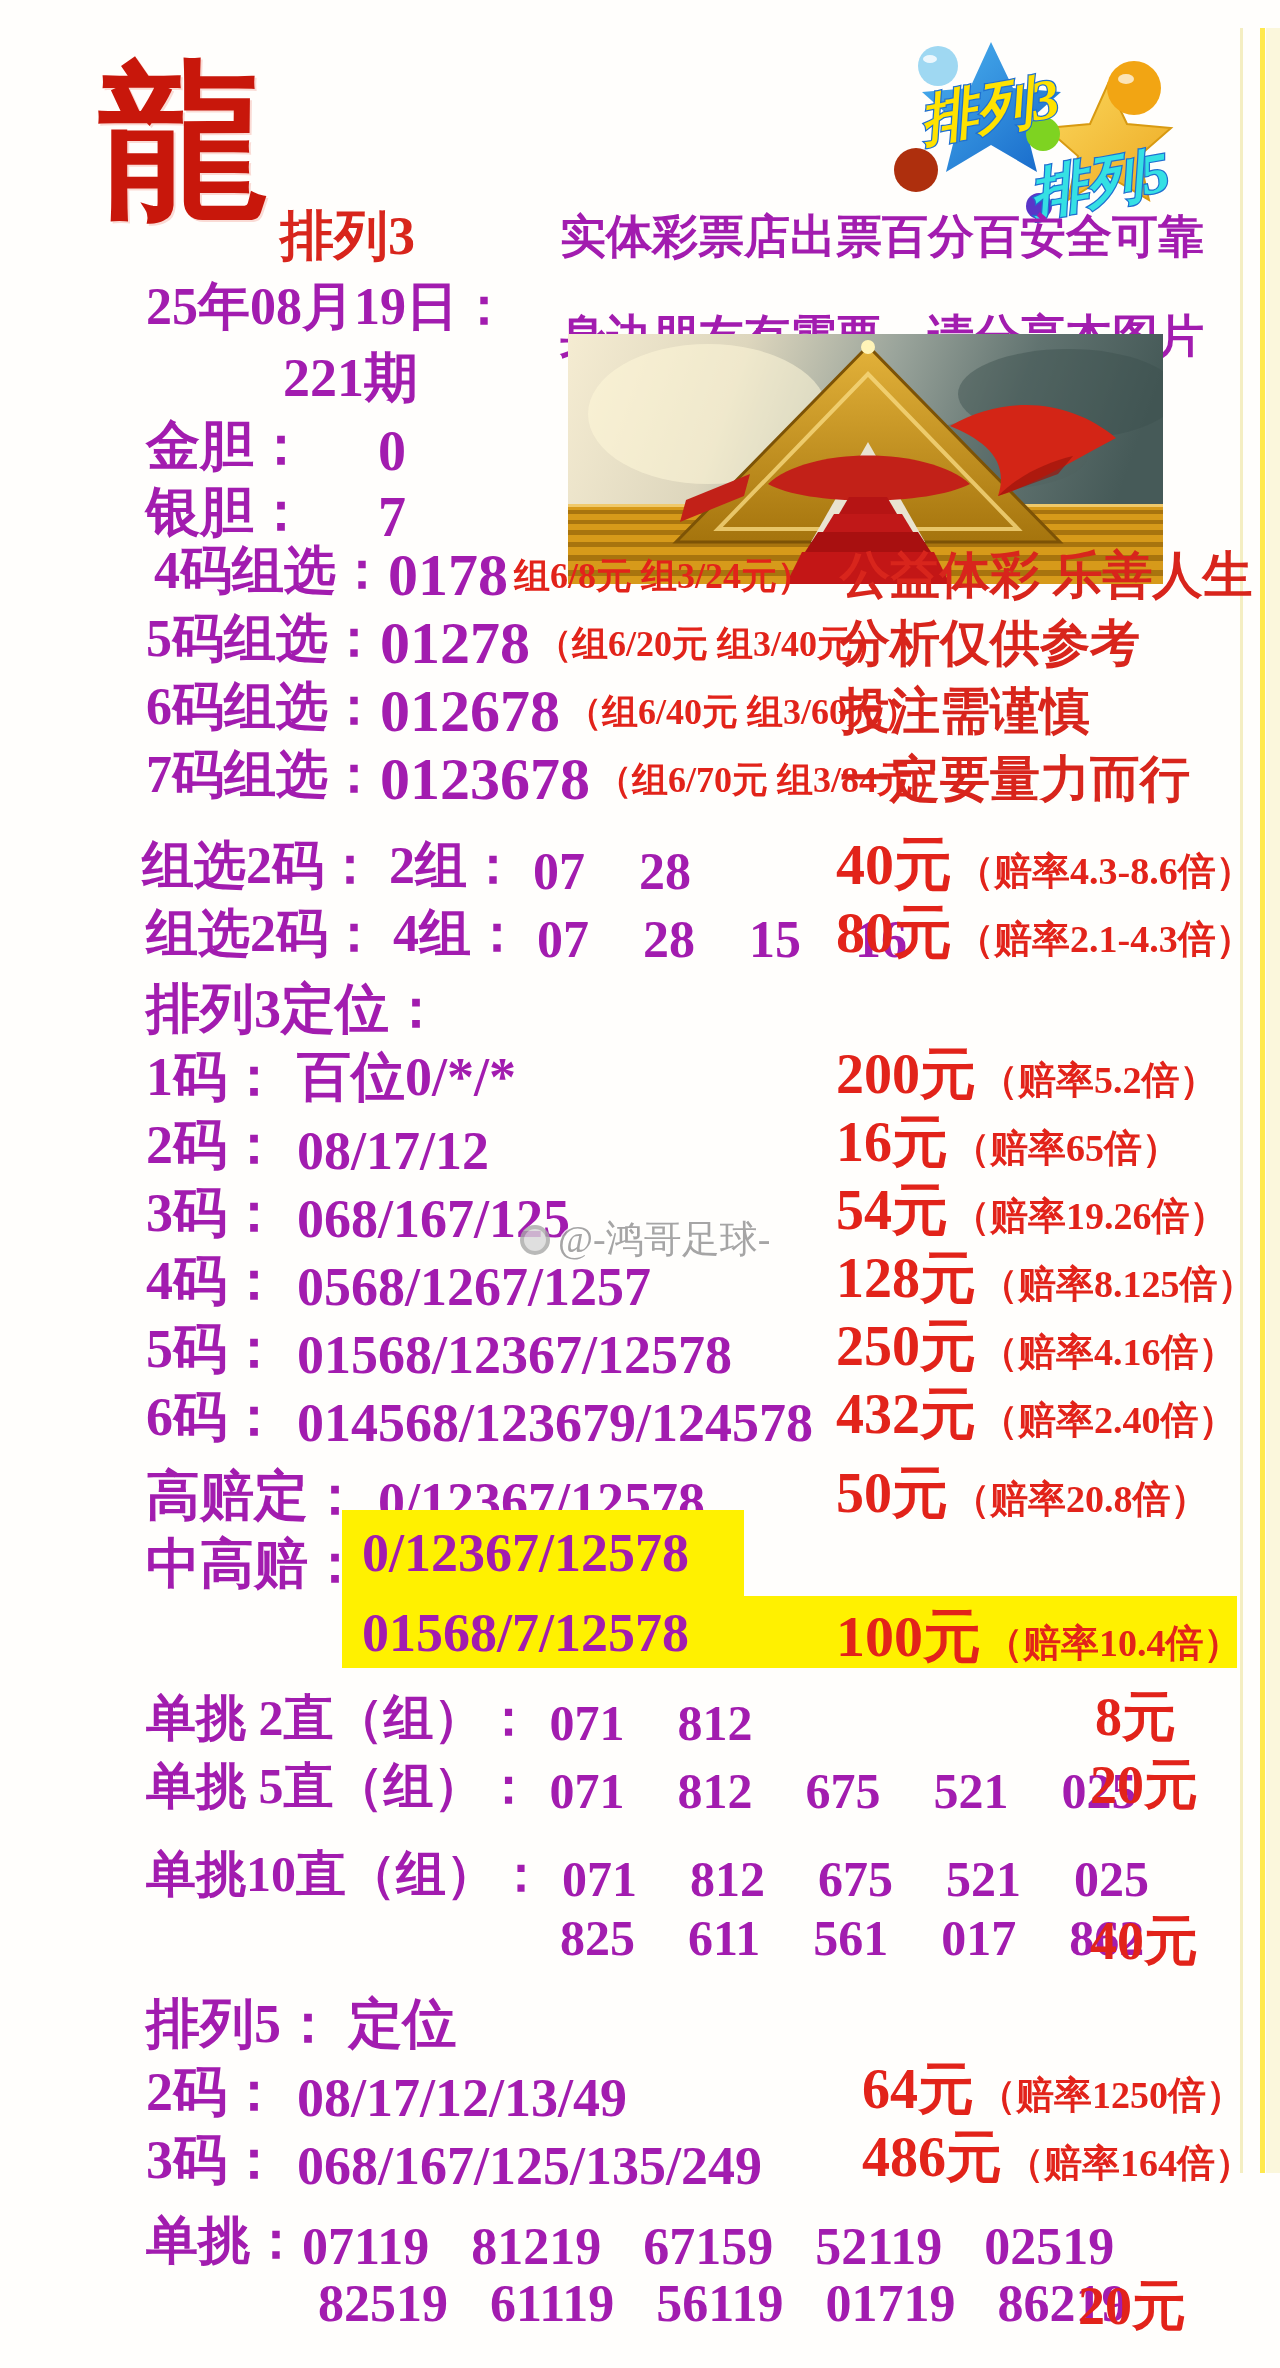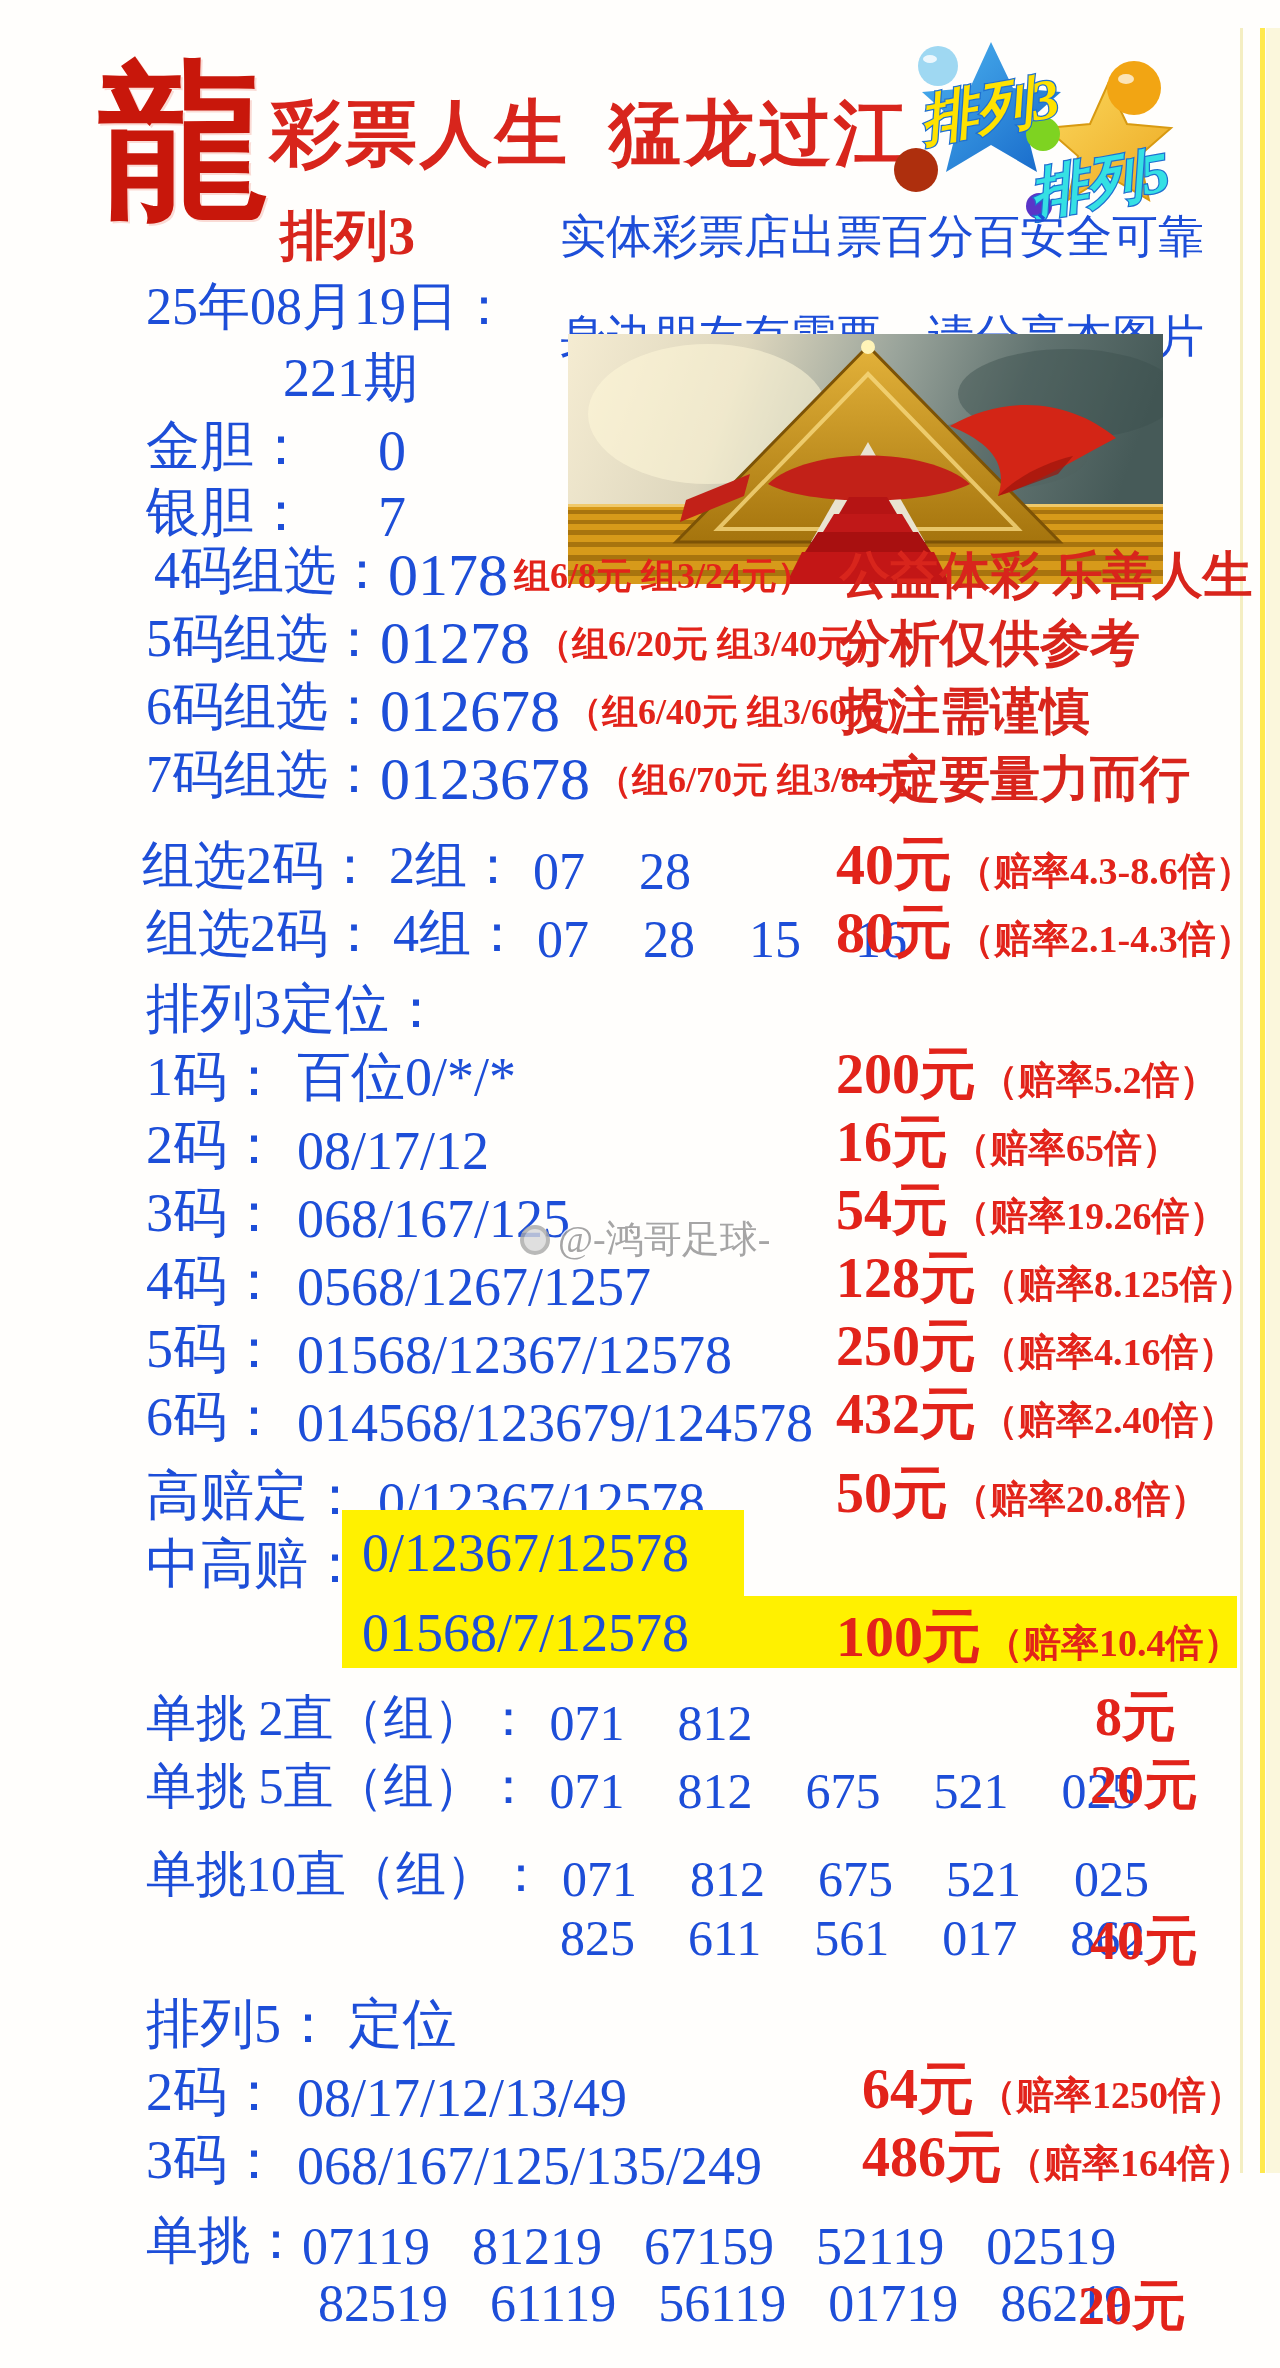--- a/index.html
+++ b/index.html
@@ -1,20 +1,20 @@
 <!DOCTYPE html>
 <html><head>
 <meta charset="utf-8">
 <style>
   html,body{margin:0;padding:0;}
   body{background:#ffffff;}
   .page{position:relative;width:1280px;height:2368px;background:#fffefc;overflow:hidden;
         font-family:"Liberation Serif","DejaVu Serif",serif;}
   .abs{position:absolute;white-space:pre;}
-  .blk{color:#1d4ed8;font-weight:normal;}
+  .blk{color:#a21caf;font-weight:bold;}
   .red{color:#e2231a;font-weight:bold;}
   .titlered{color:#d8251c;font-weight:bold;}
   .f36{font-size:36px}.f38{font-size:38px}.f46{font-size:46px}
   .f50{font-size:50px}.f52{font-size:52px}.f54{font-size:54px}.f56{font-size:56px}
   .f58{font-size:58px}.f60{font-size:60px}.f72{font-size:72px}
   .rowflex{display:flex;align-items:flex-end;}
   .nums{word-spacing:14px;}
   .pricegrp{display:flex;align-items:flex-end;}
   .pnote{padding-bottom:7px;margin-left:4px;}
   .combonote{padding-bottom:9px;margin-left:6px;}
@@ -35,21 +35,20 @@
 <div class="page">
 
   <div class="stripe" style="left:1240px;width:3px;background:#f4eec2;"></div>
   <div class="stripe" style="left:1260px;width:5px;background:#ffe94d;"></div>
   <div class="stripe" style="left:1266px;width:14px;background:#fbf7dc;"></div>
 
   <div class="abs" style="left:82px;top:40px;">
     <span class="logo-char">龍</span>
   </div>
 
-  <div class="abs titlered f72" style="left:270px;top:86px;letter-spacing:3px;word-spacing:18px;">彩票人生 猛龙过江</div>
 
   <svg class="abs" style="left:876px;top:28px;" width="330" height="195" viewBox="0 0 330 195">
     <defs>
       <linearGradient id="bstar" x1="0" y1="0" x2="1" y2="1">
         <stop offset="0" stop-color="#4db4f0"></stop>
           <stop offset="1" stop-color="#1566c8"></stop>
       </linearGradient>
       <linearGradient id="ystar" x1="0" y1="0" x2="1" y2="1">
         <stop offset="0" stop-color="#fbd75c"></stop>
           <stop offset="1" stop-color="#eca821"></stop>

